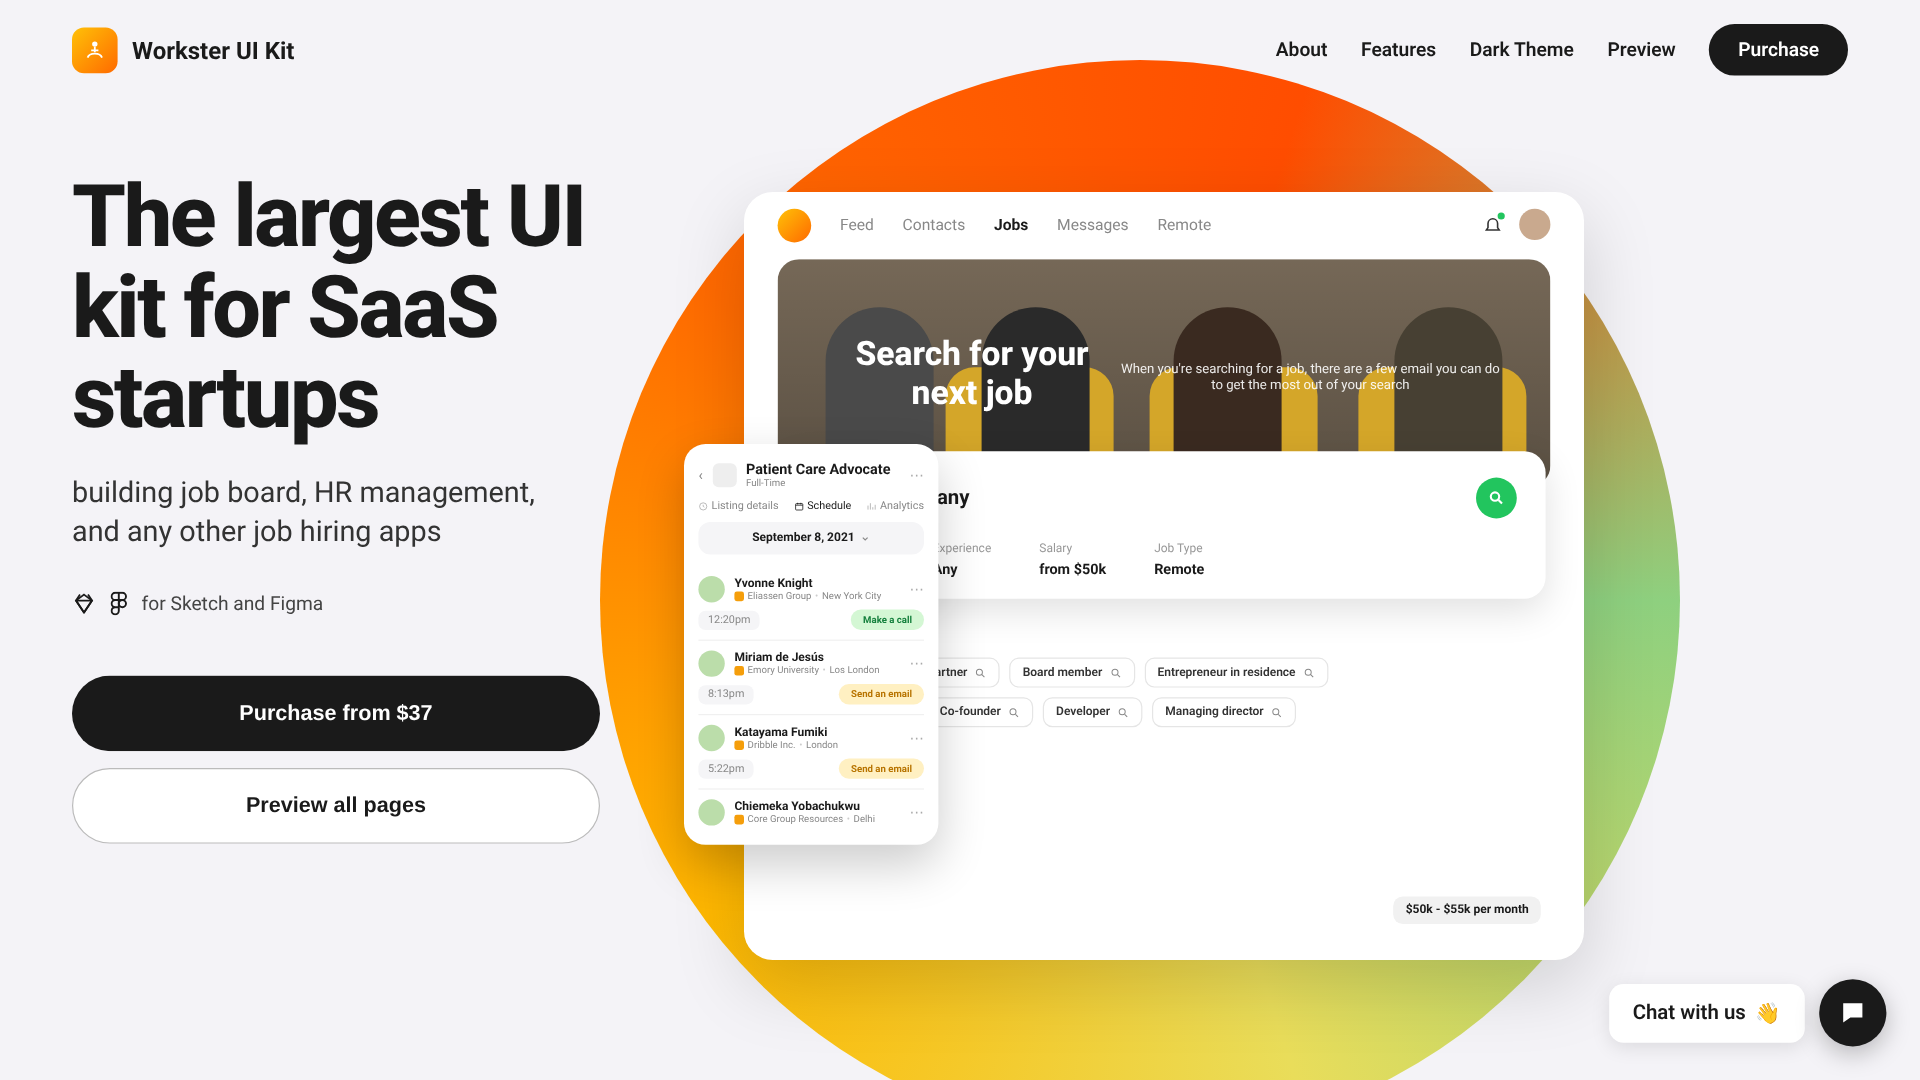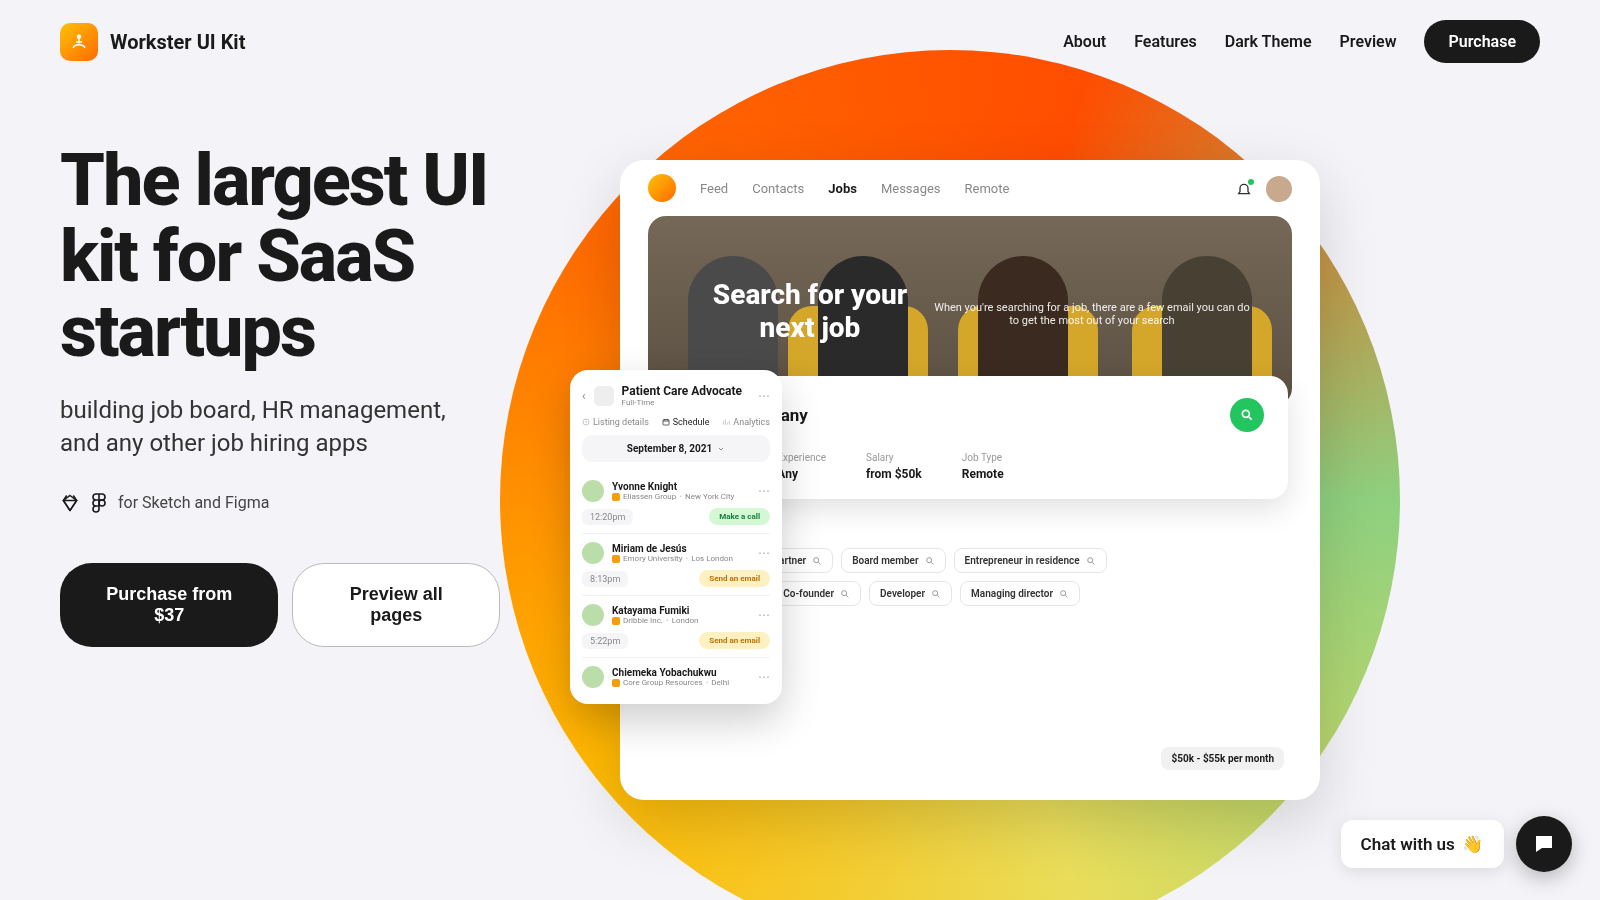--- a/index.html
+++ b/index.html
@@ -10,27 +10,27 @@
 .brand { display:flex; align-items:center; gap:12px; }
 .brand-logo { width:38px; height:38px; border-radius:10px; background:linear-gradient(135deg,#ffc107,#ff6a00); display:flex; align-items:center; justify-content:center; }
 .brand-name { font-size:20px; font-weight:700; }
 .nav { display:flex; align-items:center; gap:28px; font-size:16px; font-weight:600; }
 .nav a { color:#1a1a1a; text-decoration:none; }
 .nav .btn-dark { background:#1a1a1a; color:#fff; padding:12px 24px; border-radius:24px; }
 .hero { position:relative; padding:60px; max-width:560px; z-index:5; }
 .hero h1 { font-size:72px; font-weight:800; line-height:1.05; letter-spacing:-2px; margin-bottom:24px; }
 .hero p.sub { font-size:24px; line-height:1.4; color:#333; margin-bottom:32px; max-width:420px; }
 .tools-line { display:flex; align-items:center; gap:12px; font-size:16px; color:#444; margin-bottom:50px; }
-.cta-row { display:flex; gap:14px; }
+.cta-row { display:flex; gap:14px;flex-direction:column; }
 .btn-pill { padding:20px 30px; border-radius:32px; font-size:18px; font-weight:700; cursor:pointer; border:1px solid transparent; }
 .btn-primary { background:#1a1a1a; color:#fff; }
 .btn-outline { background:#fff; color:#1a1a1a; border-color:#bbb; }
 
 .mock-window { position:absolute; left:620px; top:160px; width:700px; height:640px; background:#fff; border-radius:24px; box-shadow:0 20px 60px rgba(0,0,0,.15); overflow:hidden; z-index:2; }
-.mw-top { display:flex; align-items:flex-end; justify-content:space-between; padding:14px 28px; }
+.mw-top { display:flex; align-items:flex-start; justify-content:space-between; padding:14px 28px; }
 .mw-logo { width:28px; height:28px; border-radius:50%; background:linear-gradient(135deg,#ffc107,#ff6a00); }
 .mw-nav { display:flex; gap:24px; font-size:13px; color:#888; }
 .mw-nav .active { color:#1a1a1a; font-weight:700; }
 .mw-icons { display:flex; align-items:center; gap:14px; }
 .mw-avatar { width:26px; height:26px; border-radius:50%; background:#c9a98e; }
 .mw-bell { position:relative; }
 .mw-bell-dot { position:absolute; top:-2px; right:-2px; width:6px; height:6px; border-radius:50%; background:#22c55e; }
 .mw-hero { position:relative; margin:0 28px; height:190px; border-radius:18px; background:linear-gradient(0deg,rgba(0,0,0,.35),rgba(0,0,0,.15)),#8a7a66; display:flex; flex-direction:row; align-items:center; justify-content:center; color:#fff; text-align:center; padding:0 40px; overflow:hidden; }
 .mw-people { position:absolute; inset:0; }
 .mw-people .p { position:absolute; bottom:0; width:90px; height:150px; border-radius:45px 45px 0 0; background:#333; }

